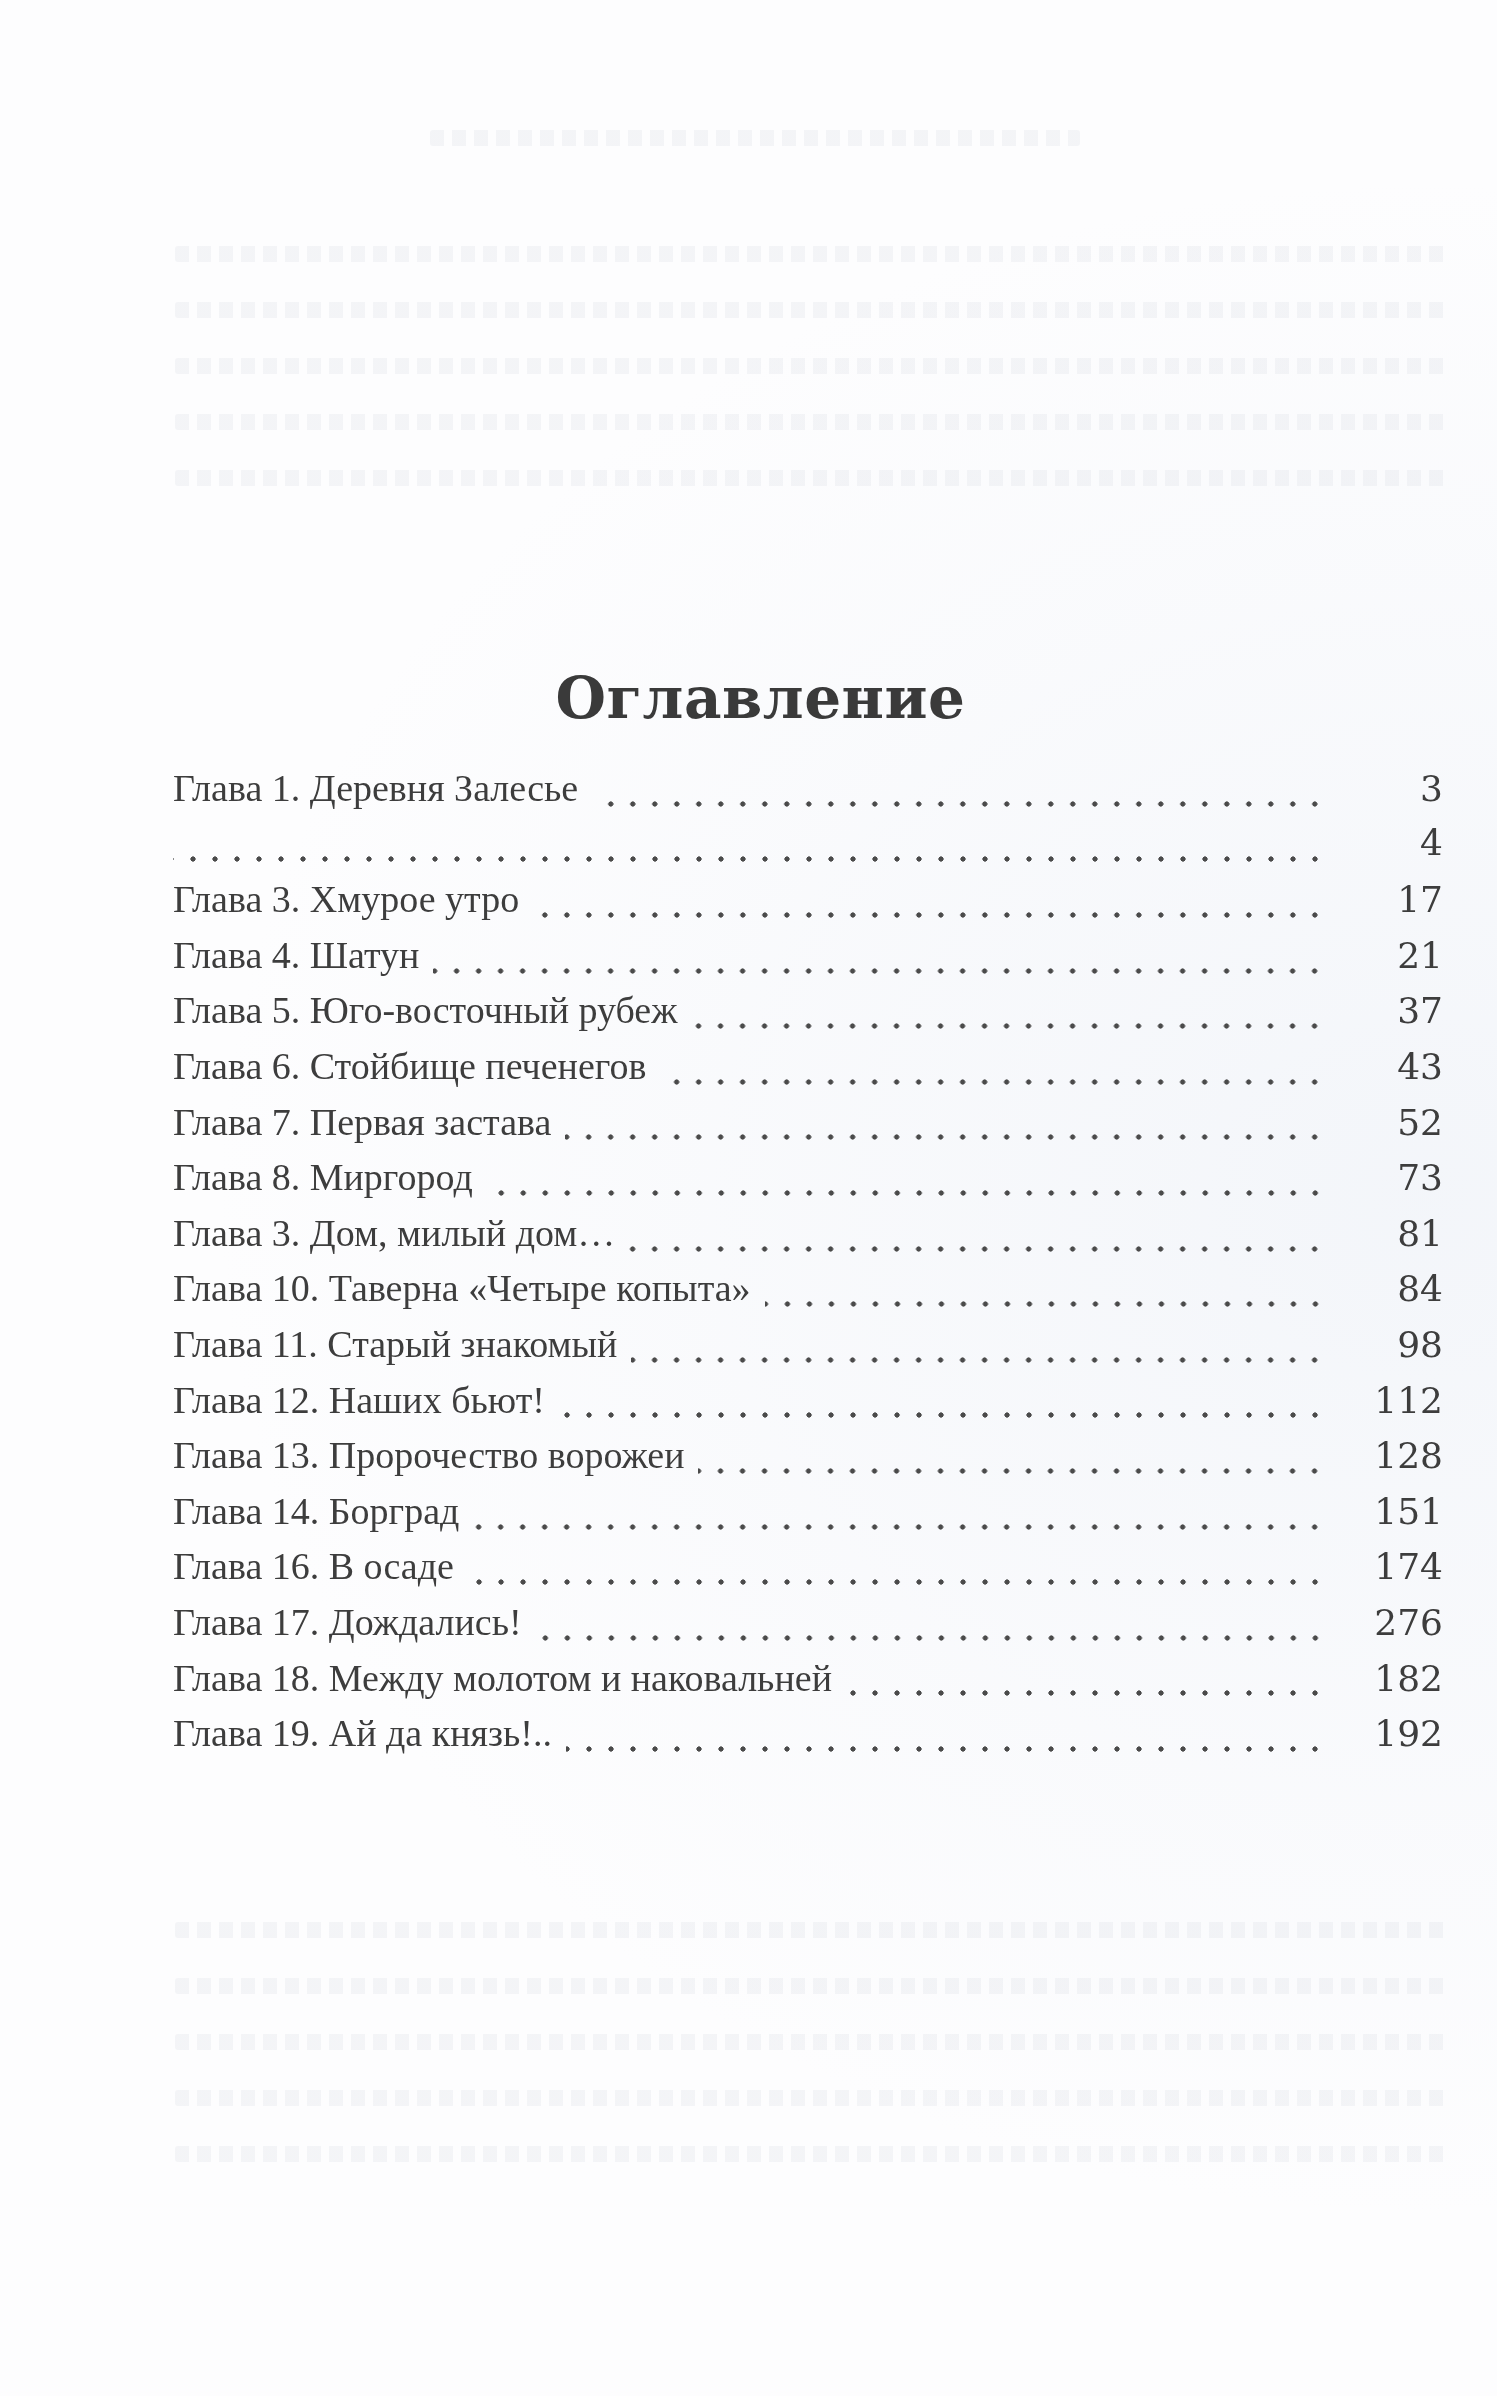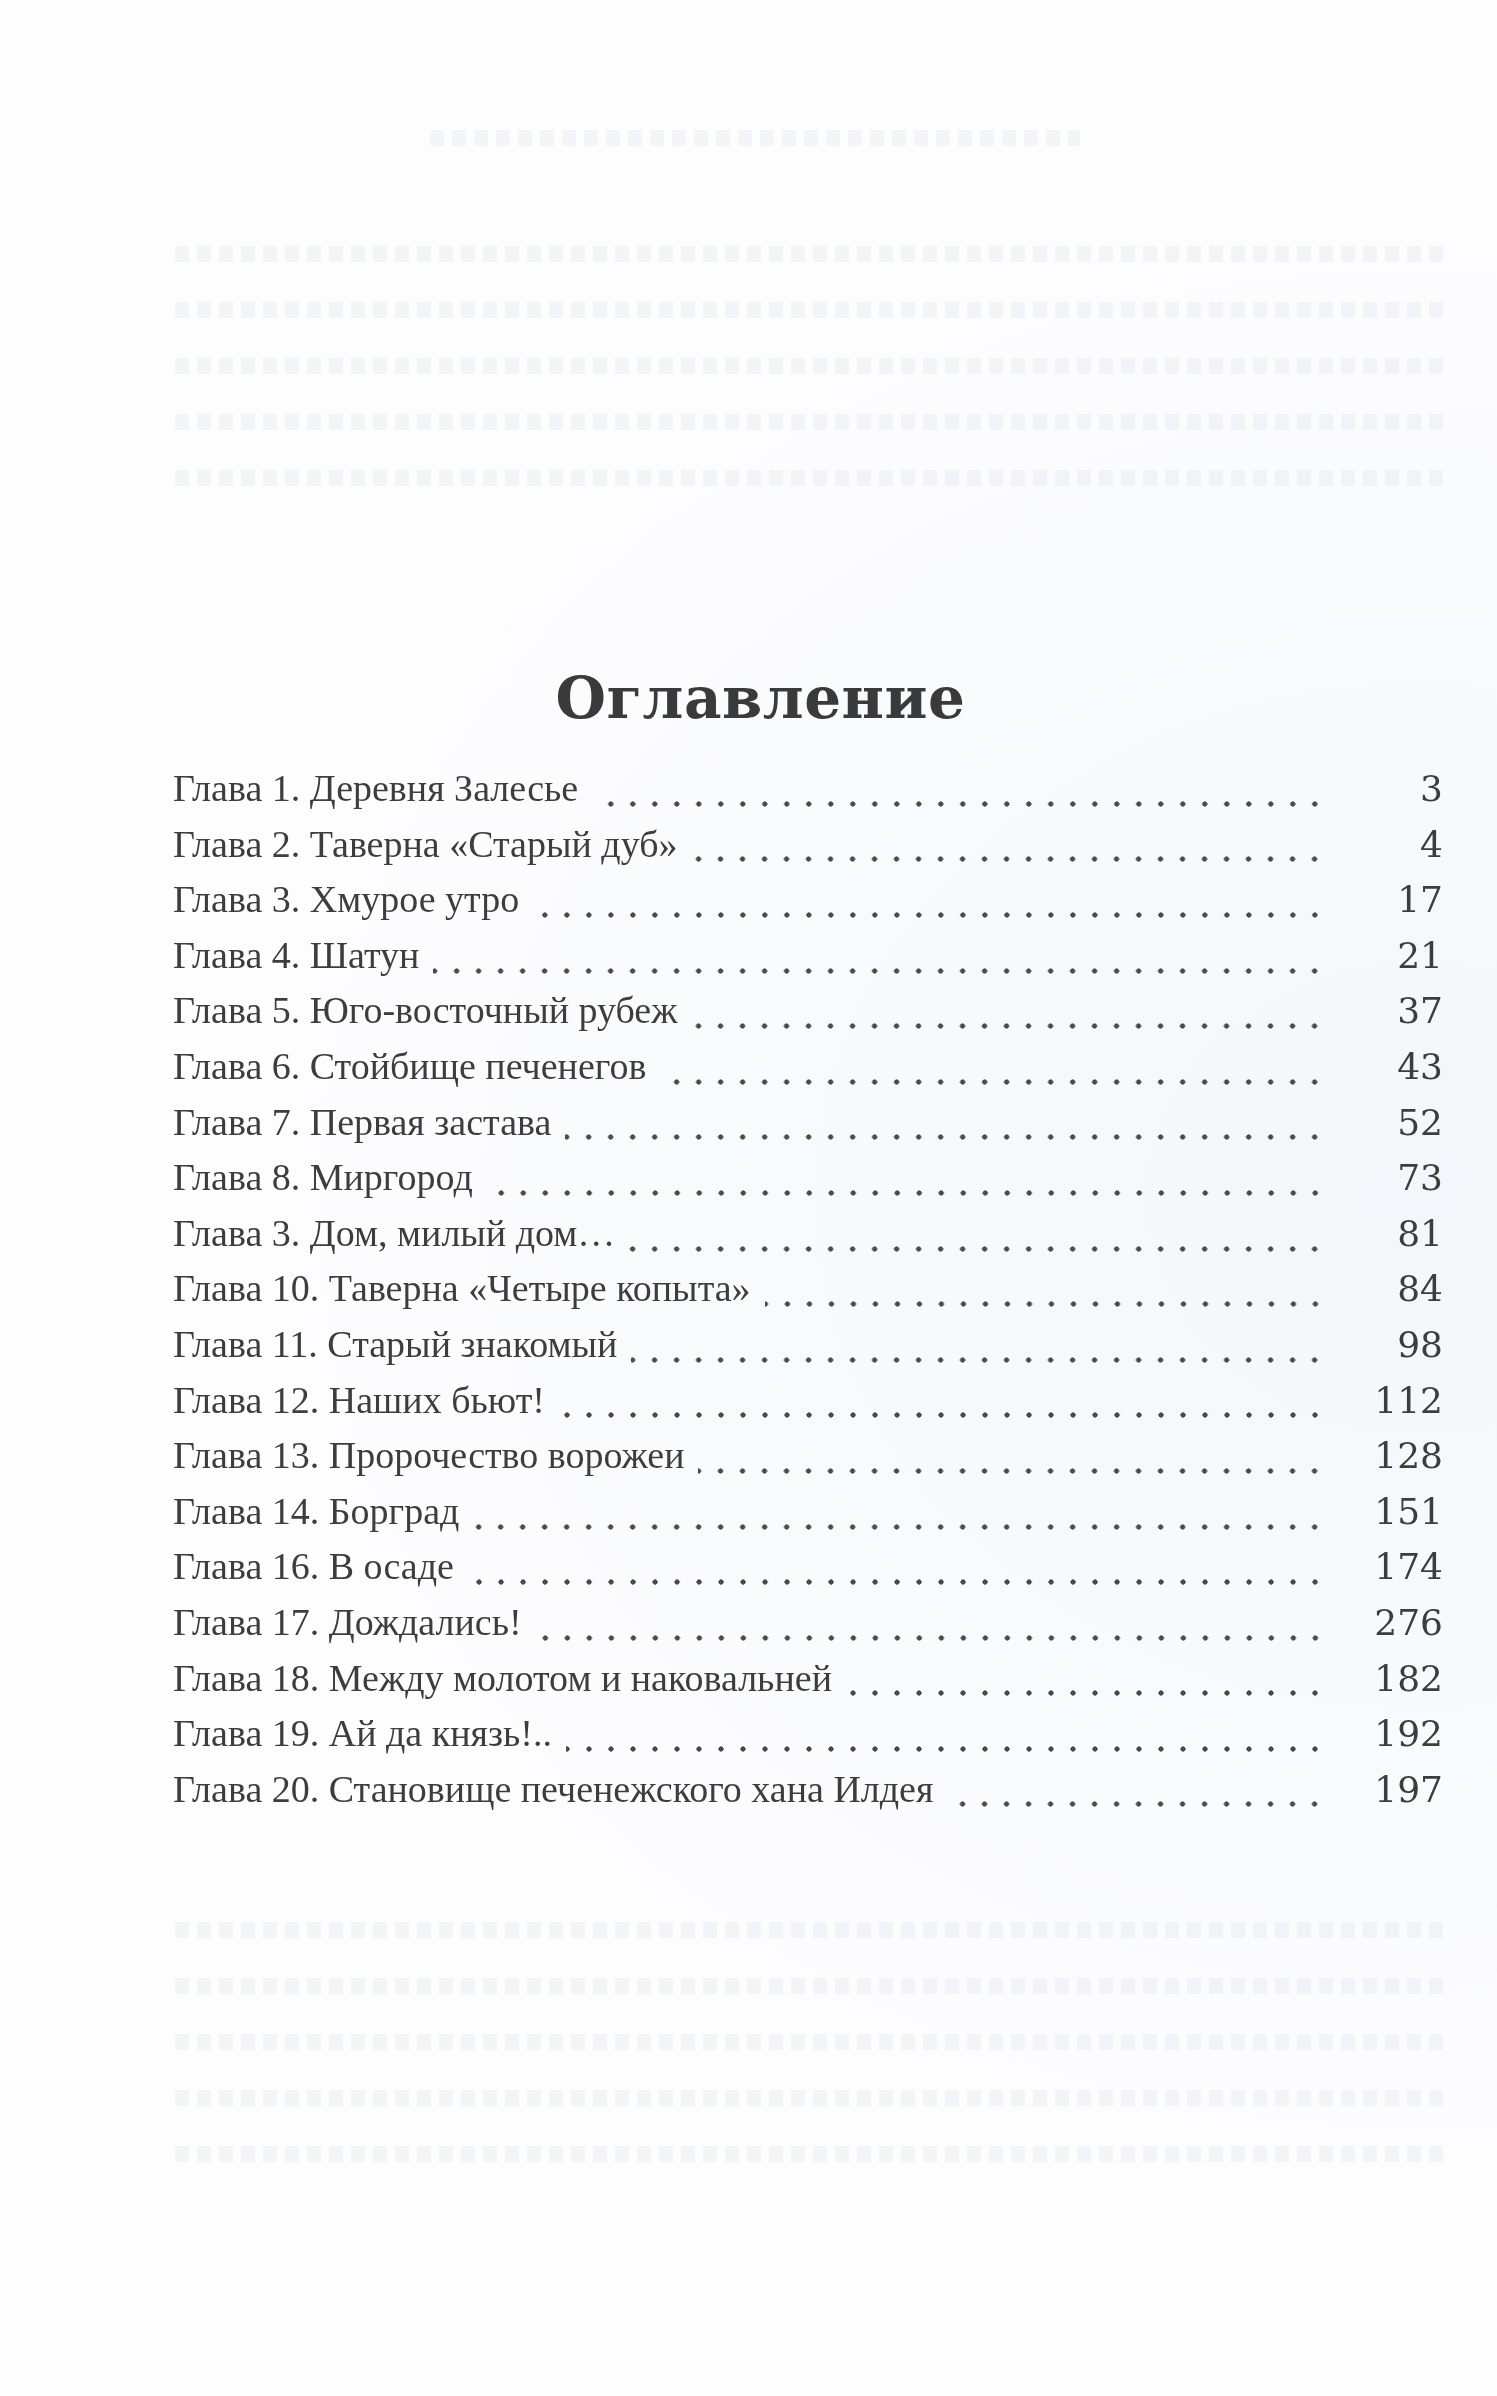--- a/index.html
+++ b/index.html
@@ -108,21 +108,20 @@
 
   <h1 class="title">Оглавление</h1>
 
   <ul class="toc">
     <li class="toc-row">
       <span class="toc-title">Глава 1. Деревня Залесье</span>
       <span class="toc-leader"></span>
       <span class="toc-page">3</span>
     </li>
     <li class="toc-row">
-      <span class="toc-title">Глава 2. Таверна «Старый дуб»</span>
       <span class="toc-leader"></span>
       <span class="toc-page">4</span>
     </li>
     <li class="toc-row">
       <span class="toc-title">Глава 3. Хмурое утро</span>
       <span class="toc-leader"></span>
       <span class="toc-page">17</span>
     </li>
     <li class="toc-row">
       <span class="toc-title">Глава 4. Шатун</span>
@@ -191,20 +190,15 @@
     </li>
     <li class="toc-row">
       <span class="toc-title">Глава 18. Между молотом и наковальней</span>
       <span class="toc-leader"></span>
       <span class="toc-page">182</span>
     </li>
     <li class="toc-row">
       <span class="toc-title">Глава 19. Ай да князь!..</span>
       <span class="toc-leader"></span>
       <span class="toc-page">192</span>
-    </li>
-    <li class="toc-row">
-      <span class="toc-title">Глава 20. Становище печенежского хана Илдея</span>
-      <span class="toc-leader"></span>
-      <span class="toc-page">197</span>
     </li>
   </ul>
 </div>
 
 </body></html>

